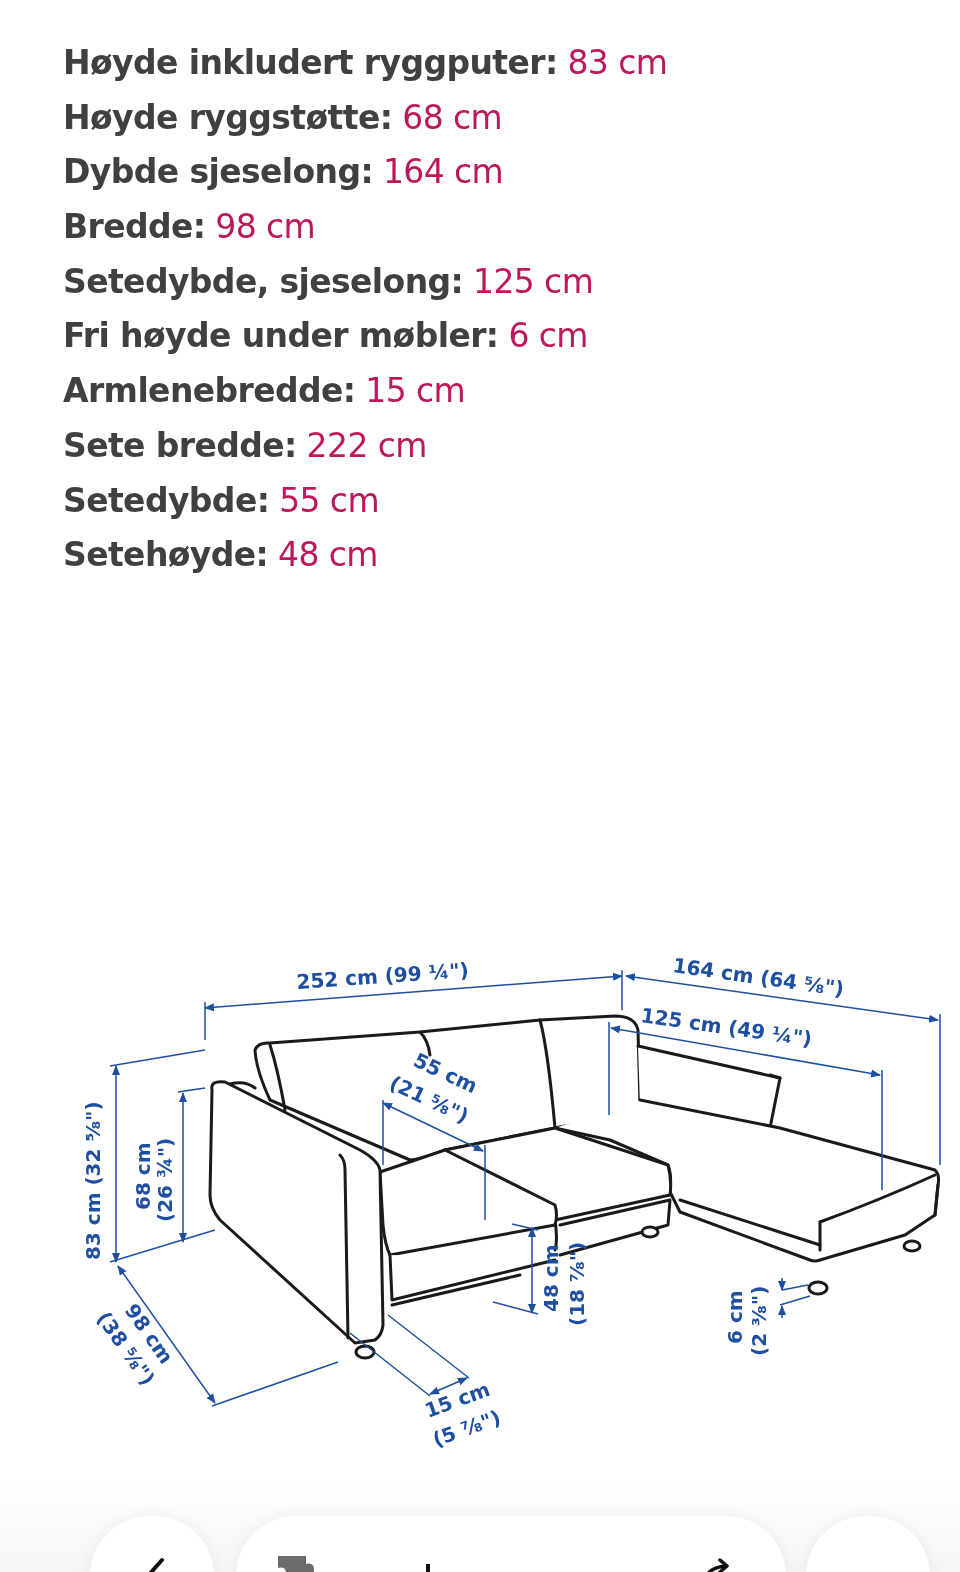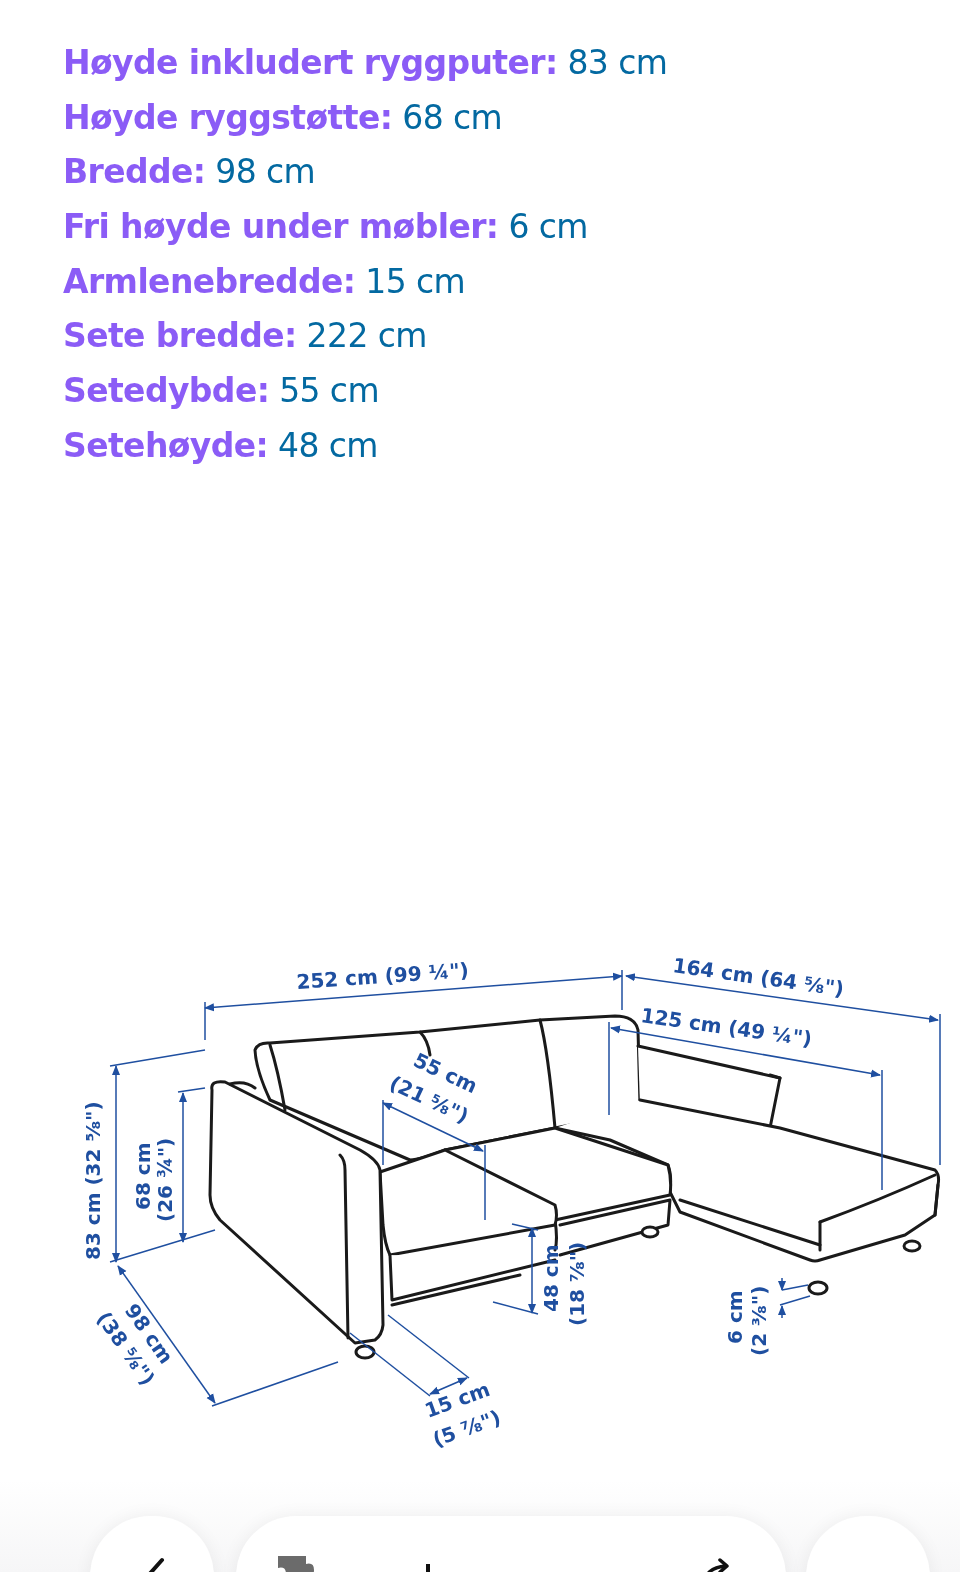--- a/index.html
+++ b/index.html
@@ -1,43 +1,45 @@
 <!DOCTYPE html>
 <html><head>
 <meta charset="utf-8">
 <style>
   * { box-sizing: border-box; margin: 0; padding: 0; }
   html, body { width: 960px; height: 1572px; background: #ffffff; overflow: hidden; }
   body { position: relative; font-family: "DejaVu Sans", sans-serif; color: #484848; }
 
   .specs { position: absolute; left: 63px; top: 36px; width: 860px; }
   .spec-row { height: 54.7px; line-height: 54.7px; font-size: 33px; white-space: nowrap; letter-spacing: -0.6px; }
-  .spec-label { font-weight: bold; color: #8b5cf6; }
-  .spec-value { font-weight: normal; color: #0369a1; }
+  .spec-label { font-weight: bold; color: #404040; }
+  .spec-value { font-weight: normal; color: #be185d; }
 
   .diagram { position: absolute; left: 0; top: 930px; width: 960px; height: 520px; }
   .diagram svg { position: absolute; left: 0; top: 0; }
   .dim-label { font-family: "DejaVu Sans", sans-serif; font-weight: bold; fill: #1f4fa0; font-size: 20px; }
 
   .bottom-bar { position: absolute; left: 0; top: 1480px; width: 960px; height: 92px;
     background: linear-gradient(#ffffff, #f6f6f7); }
   .bb-btn { position: absolute; background: #ffffff; border-radius: 60px;
     box-shadow: 0 0 18px rgba(0,0,0,0.06); }
   .bb-btn.back { left: 90px; top: 36px; width: 124px; height: 120px; }
   .bb-btn.center { left: 236px; top: 36px; width: 550px; height: 120px; border-radius: 60px; }
   .bb-btn.right { left: 806px; top: 36px; width: 124px; height: 120px; }
   .icon { position: absolute; }
 </style>
 </head>
 <body>
 
 <div class="specs">
   <div class="spec-row"><span class="spec-label">Høyde inkludert ryggputer:</span> <span class="spec-value">83 cm</span></div>
   <div class="spec-row"><span class="spec-label">Høyde ryggstøtte:</span> <span class="spec-value">68 cm</span></div>
+  <div class="spec-row"><span class="spec-label">Dybde sjeselong:</span> <span class="spec-value">164 cm</span></div>
   <div class="spec-row"><span class="spec-label">Bredde:</span> <span class="spec-value">98 cm</span></div>
+  <div class="spec-row"><span class="spec-label">Setedybde, sjeselong:</span> <span class="spec-value">125 cm</span></div>
   <div class="spec-row"><span class="spec-label">Fri høyde under møbler:</span> <span class="spec-value">6 cm</span></div>
   <div class="spec-row"><span class="spec-label">Armlenebredde:</span> <span class="spec-value">15 cm</span></div>
   <div class="spec-row"><span class="spec-label">Sete bredde:</span> <span class="spec-value">222 cm</span></div>
   <div class="spec-row"><span class="spec-label">Setedybde:</span> <span class="spec-value">55 cm</span></div>
   <div class="spec-row"><span class="spec-label">Setehøyde:</span> <span class="spec-value">48 cm</span></div>
 </div>
 
 <div class="diagram">
   <svg width="960" height="520" viewBox="0 930 960 520">
     <defs>

